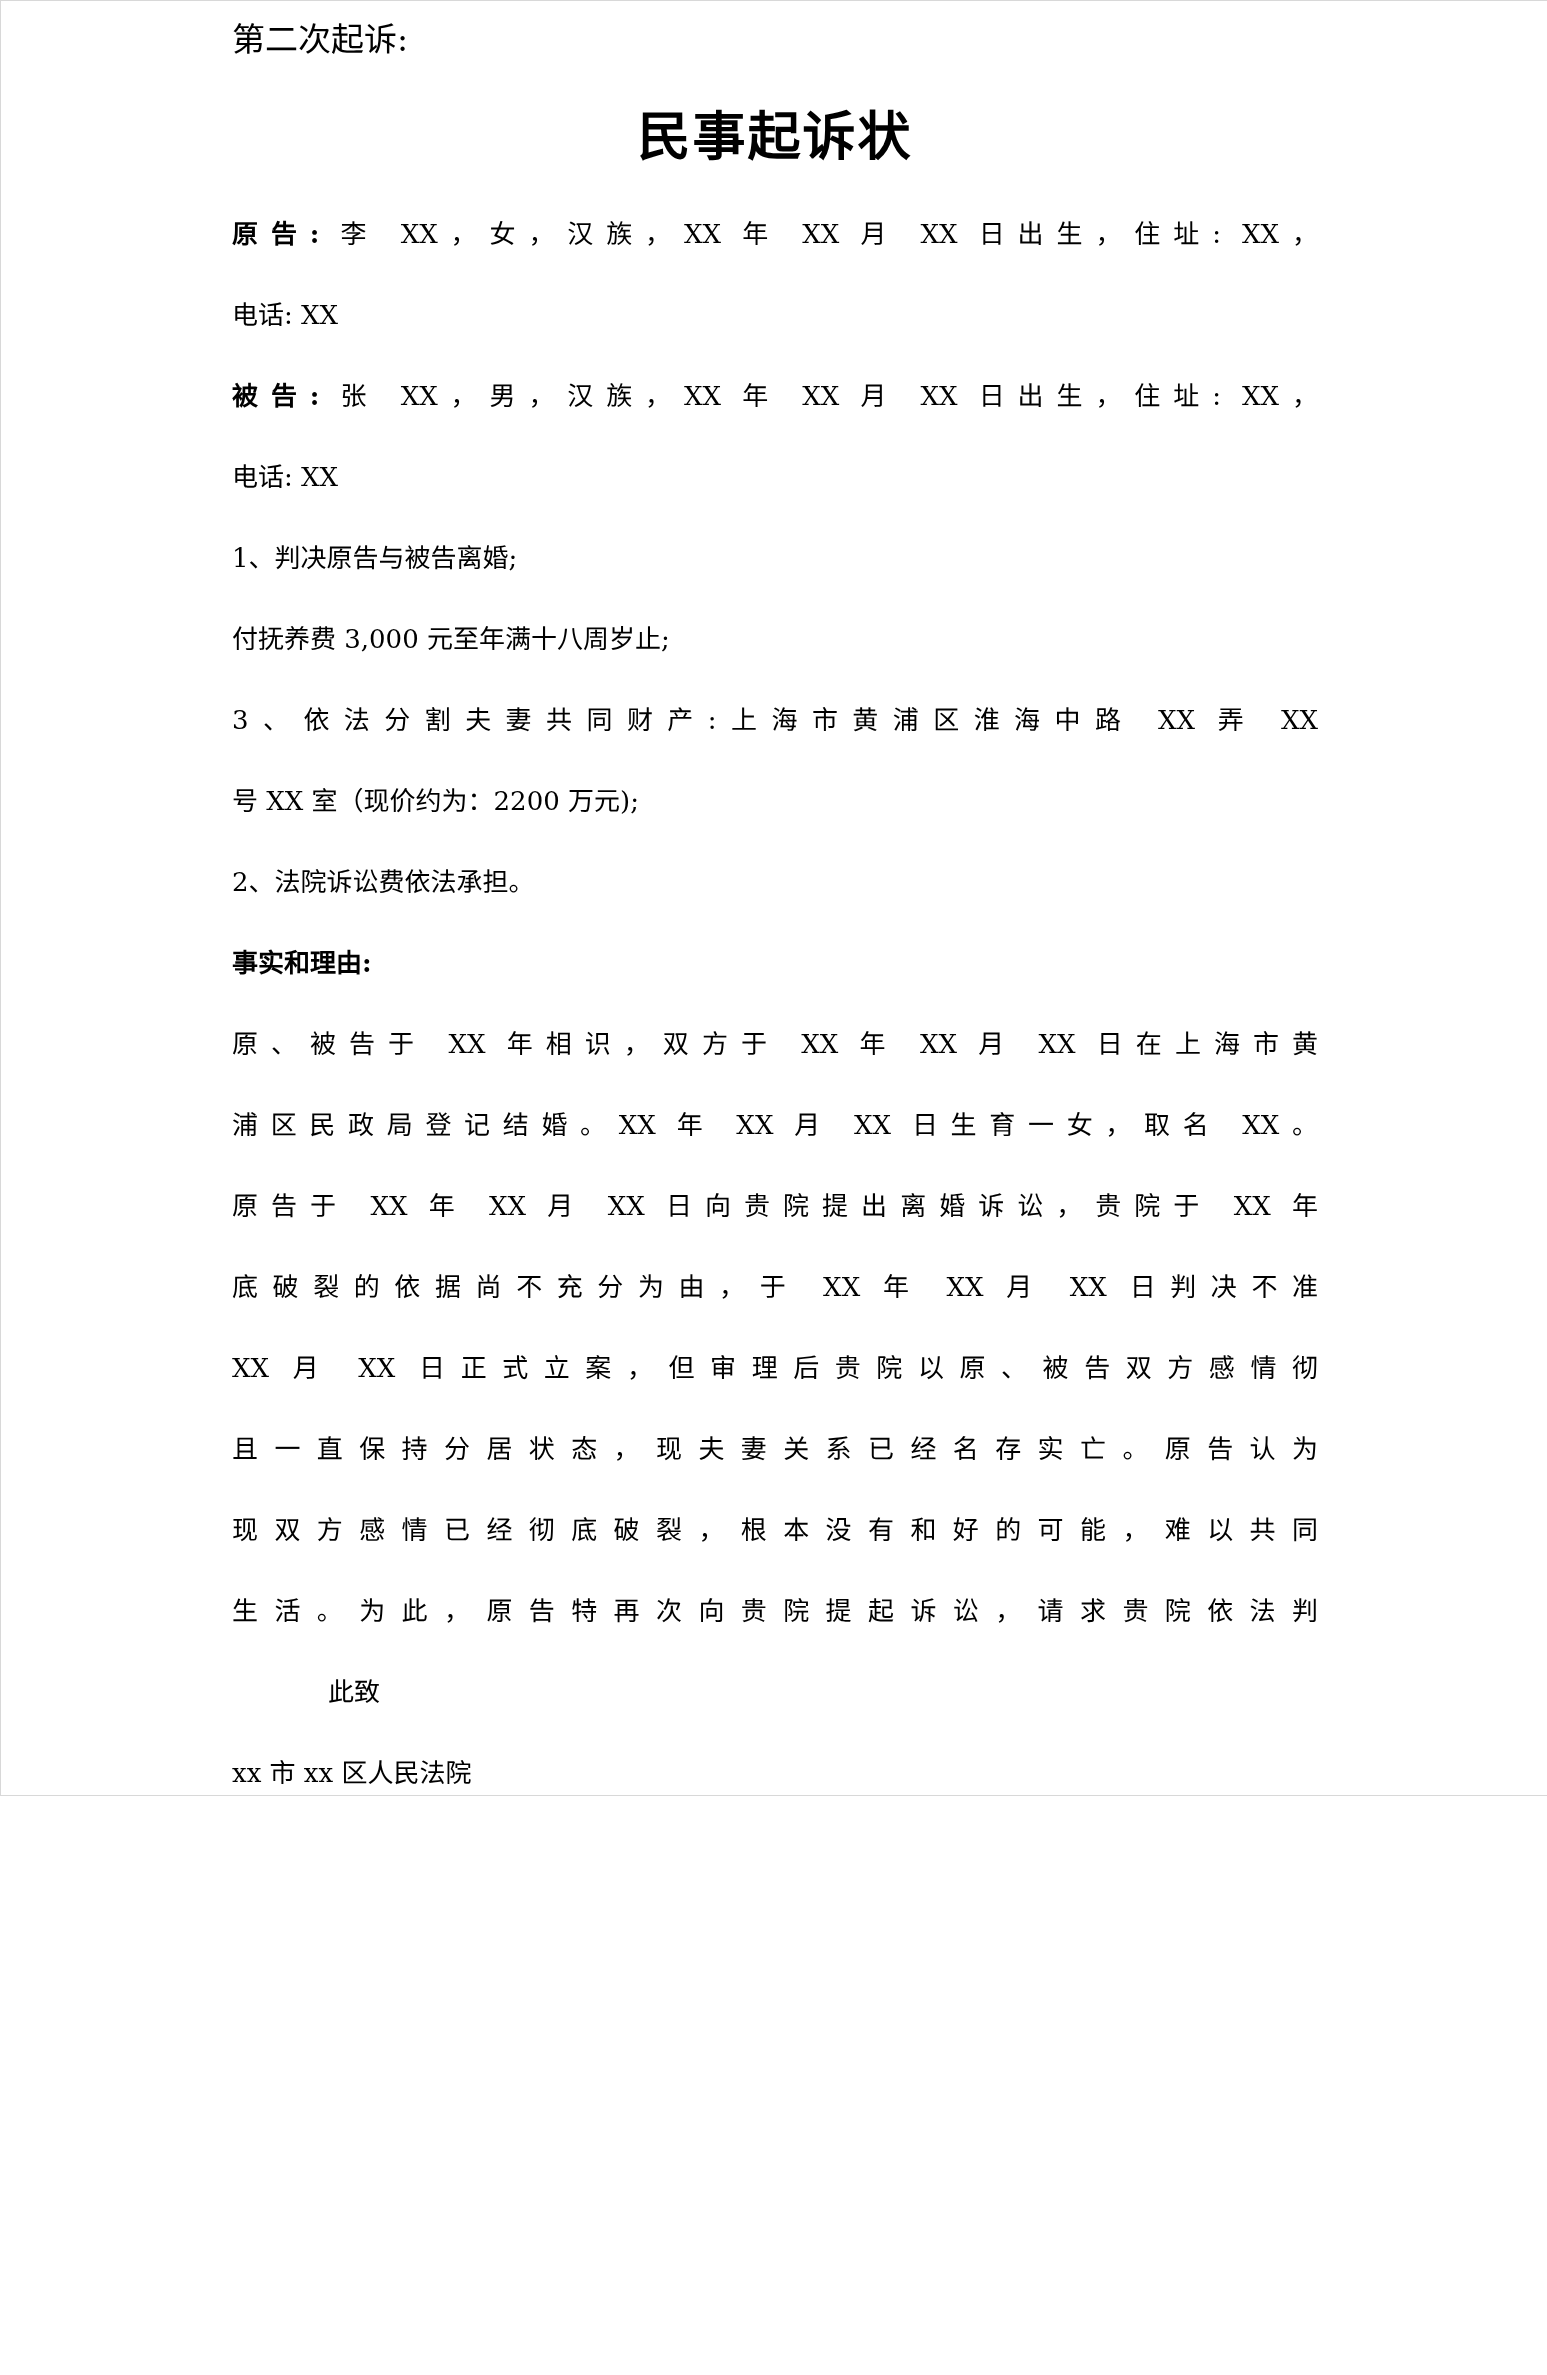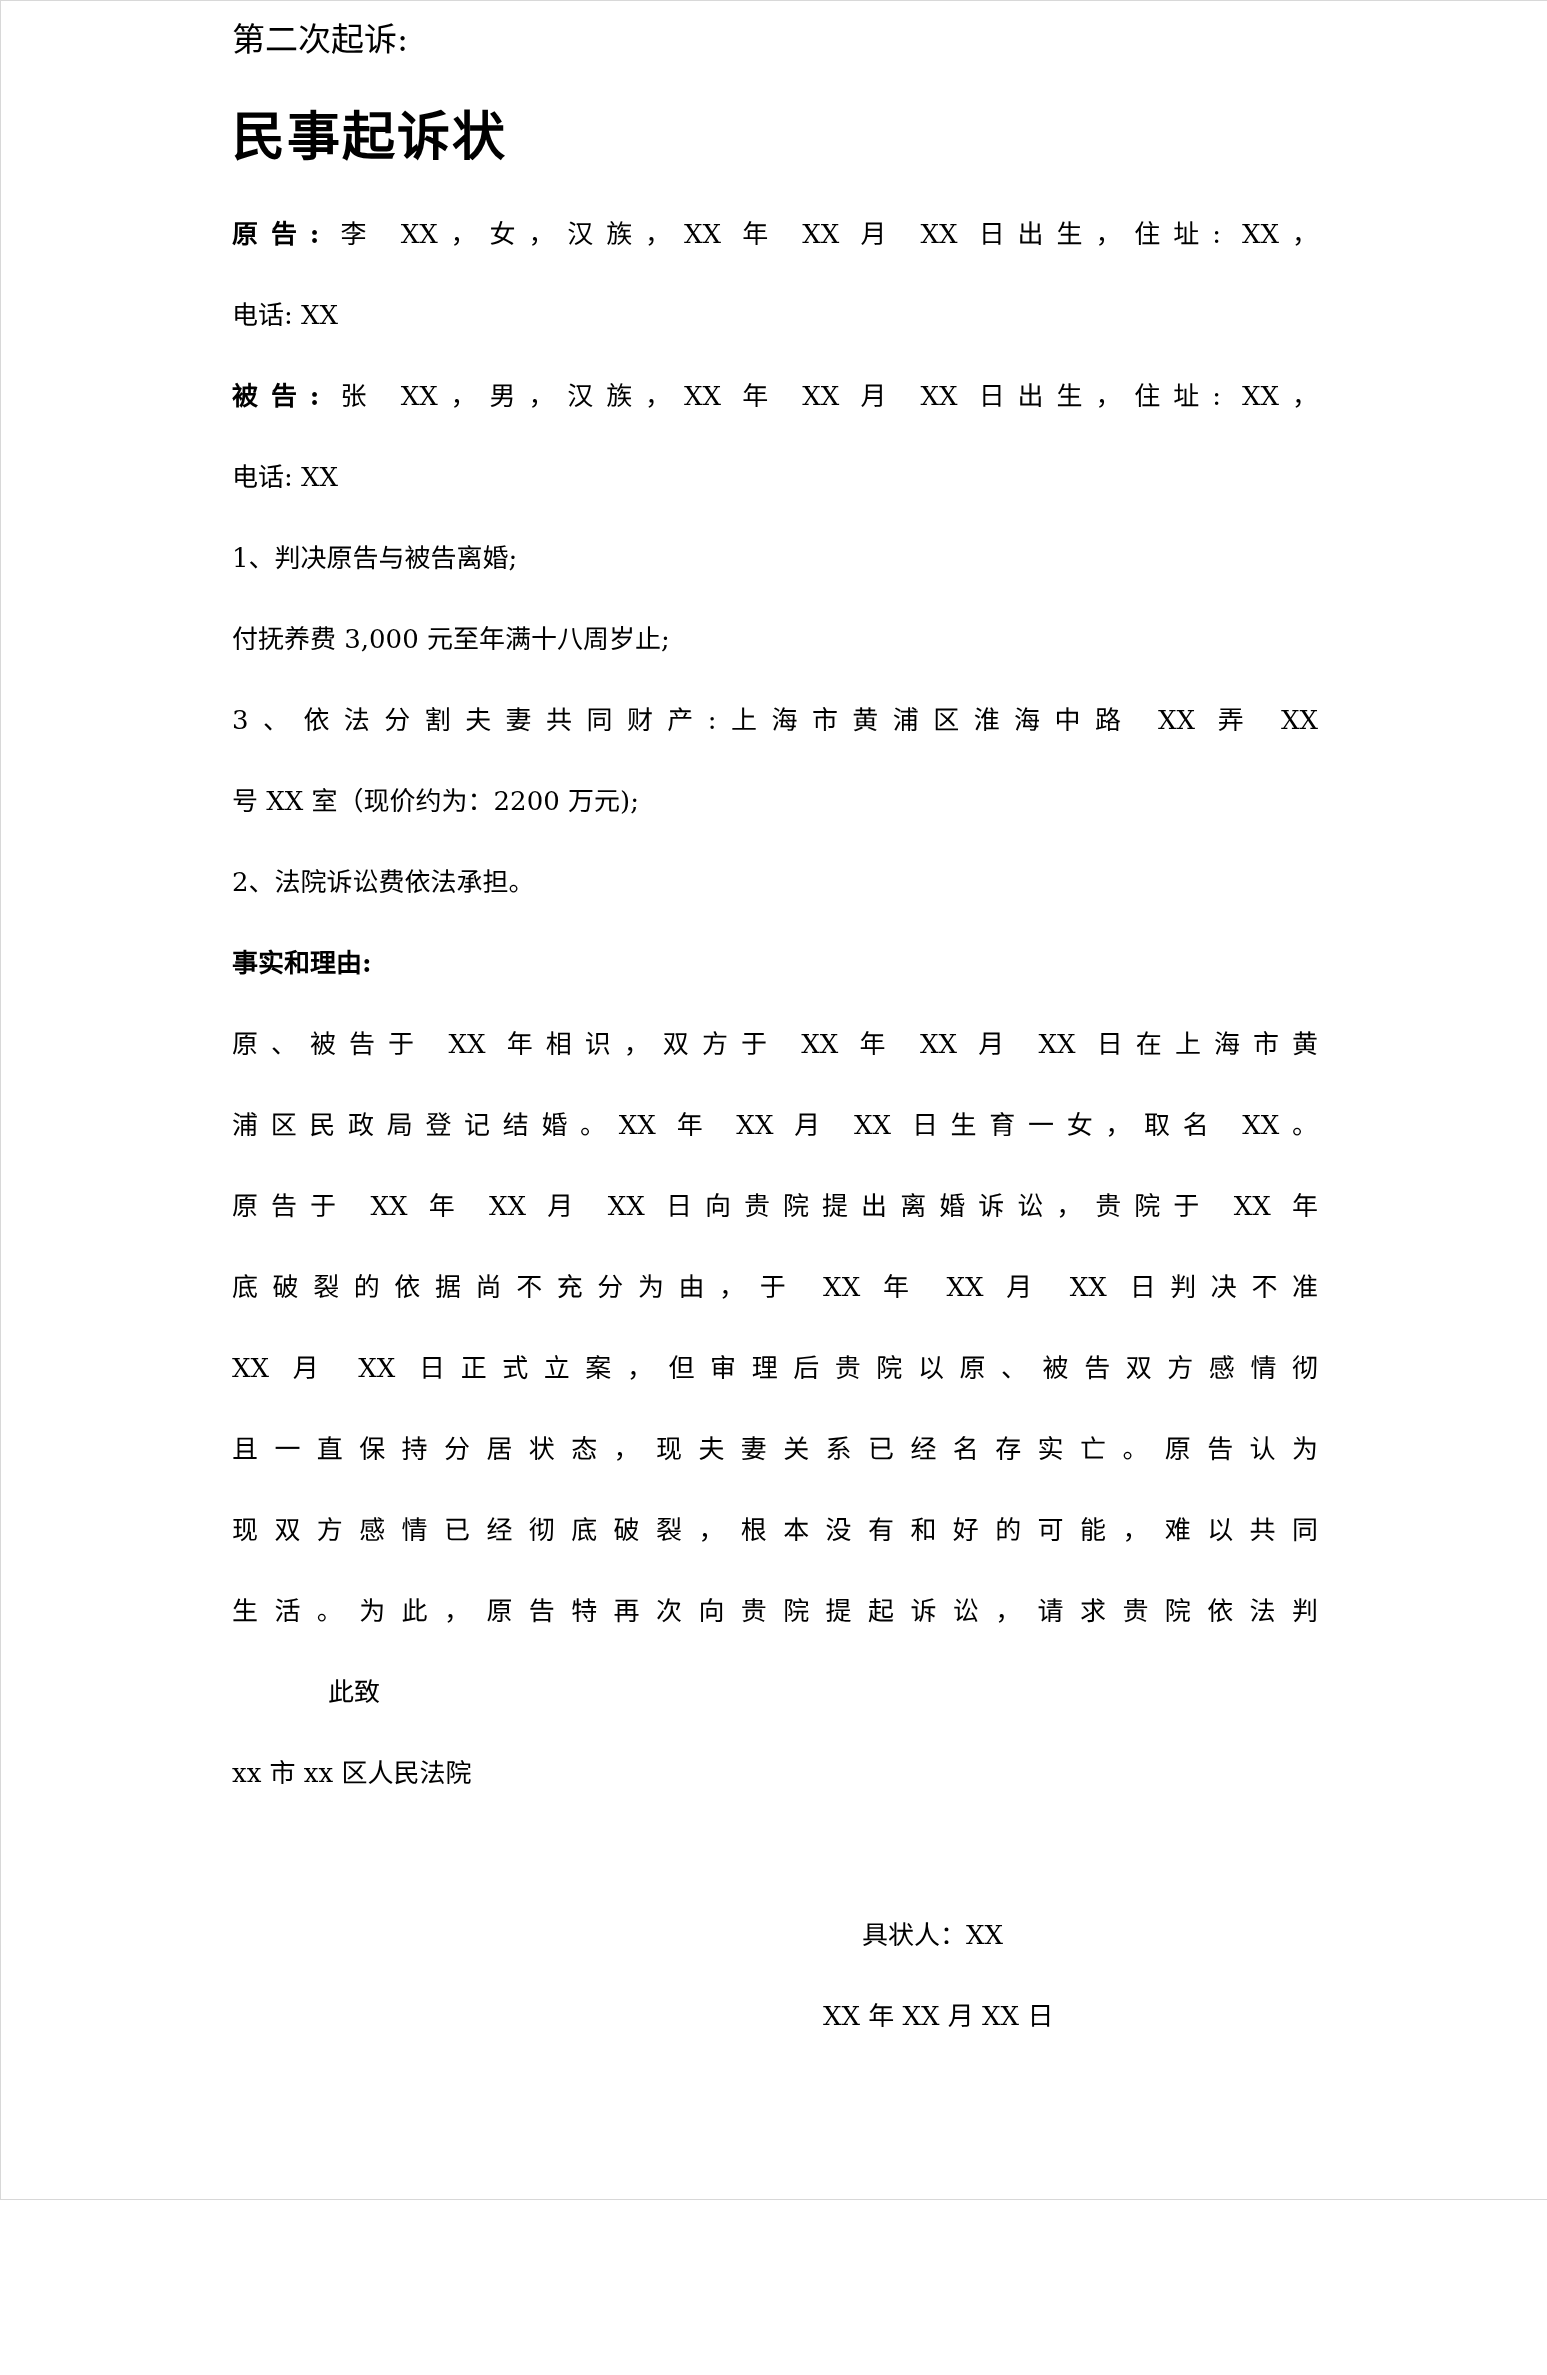--- a/index.html
+++ b/index.html
@@ -1,36 +1,37 @@
 <!DOCTYPE html>
 <html lang="zh-CN"><head>
 <meta charset="utf-8">
 <style>
   html, body { margin: 0; padding: 0; background: #ffffff; }
   .page {
     position: relative;
     width: 1548px;
-    height: 2200px;
+    height: 1796px;
     box-sizing: border-box;
     background: #ffffff;
     border: 1px solid #d8d8d8;
     padding: 15.6px 229px 0 231px;
     overflow: hidden;
     font-family: "DejaVu Serif", "Liberation Serif", serif;
     color: #000000;
   }
   .preheader {
     font-size: 33px;
     line-height: 45px;
   }
   .title {
     margin: 39px 0 0 0;
     font-size: 53px;
     line-height: 70px;
     font-weight: 700;
+    text-align: center;
     letter-spacing: 2px;
   }
   .body { margin-top: 23.4px; }
   .line {
     font-size: 26px;
     line-height: 81px;
     height: 81px;
     overflow: hidden;
   }
   .full {

